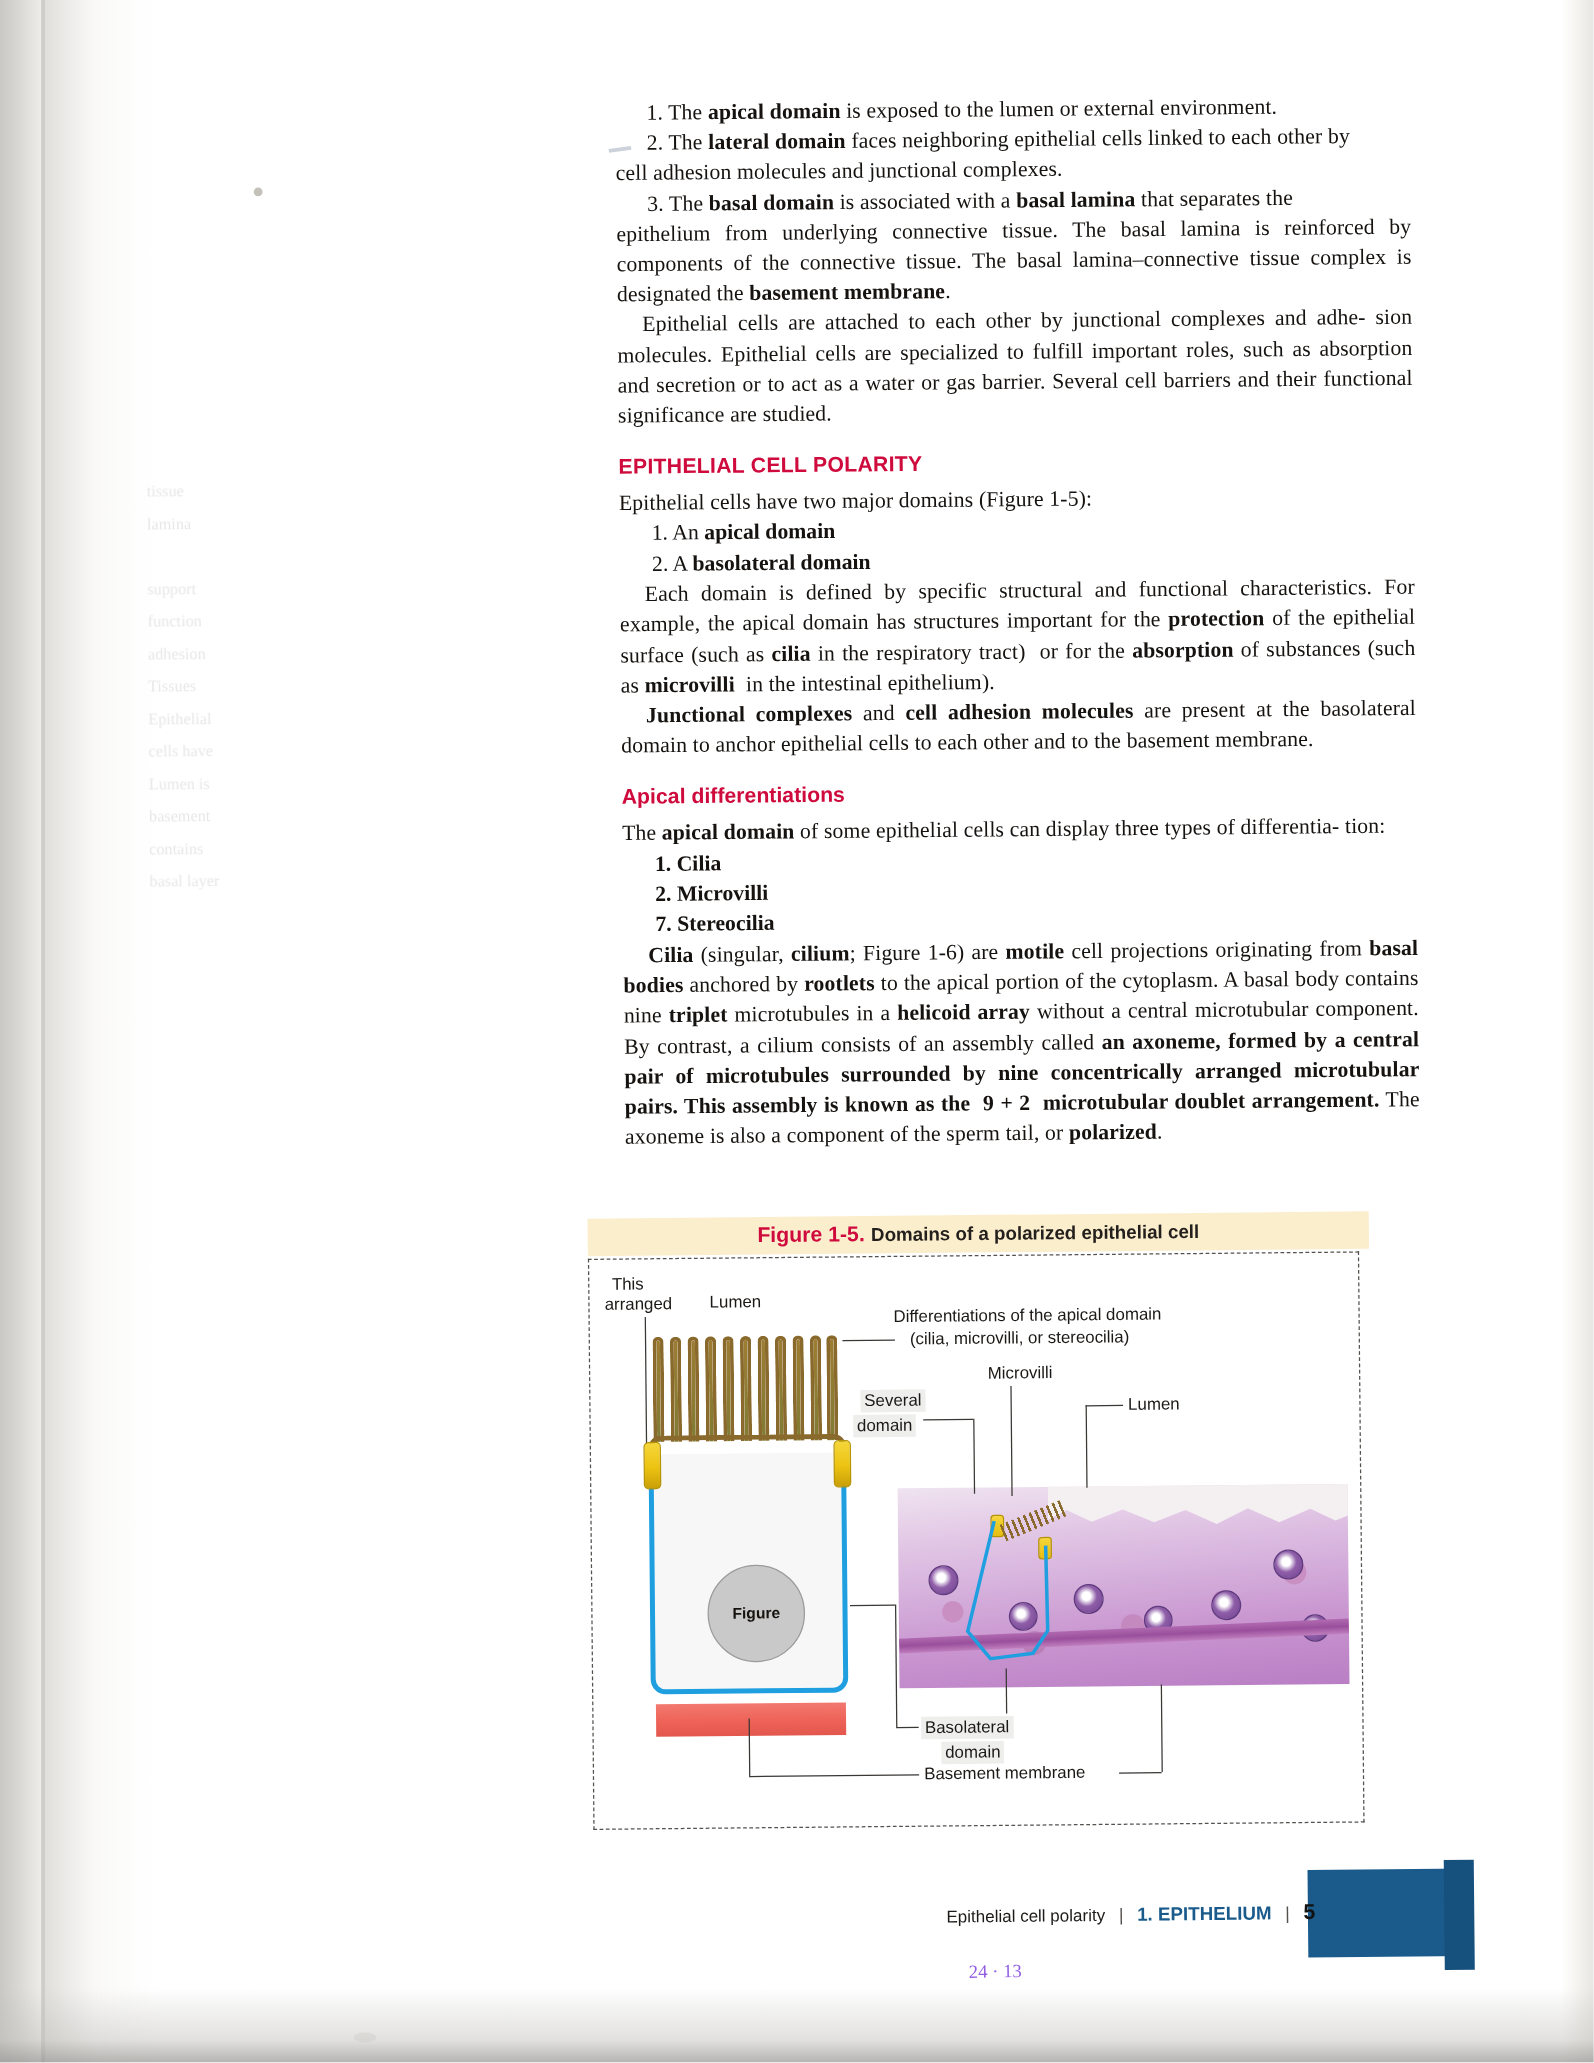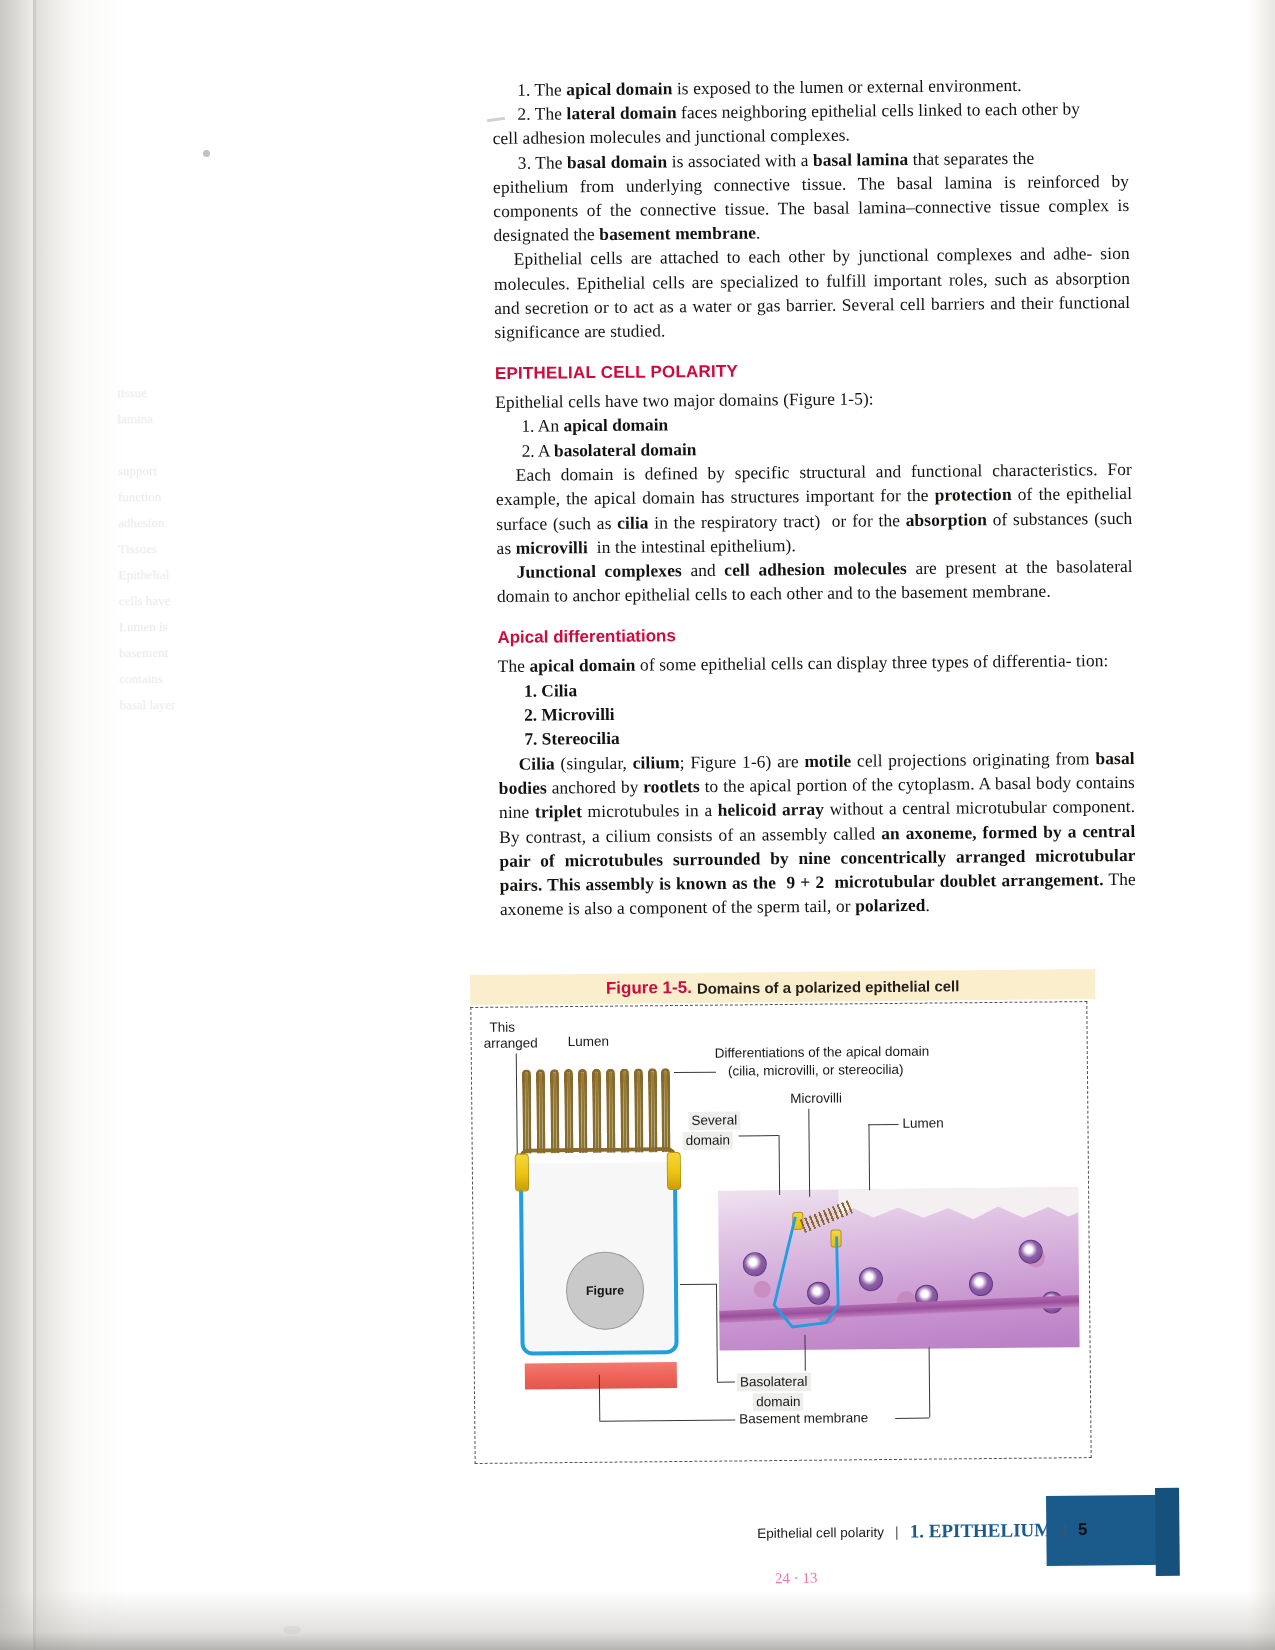--- a/index.html
+++ b/index.html
@@ -206,21 +206,21 @@
   
   .footer{
     position:absolute;left:757px;top:1520px;width:400px;height:26px;
     display:flex;align-items:center;gap:11px;
     transform:rotate(-0.55deg);transform-origin:left top;
   }
   .footer .f-text{
     font-family:"Liberation Sans", sans-serif;font-size:13.6px;color:#1d1a17;
   }
   .footer .f-chapter{
-    font-family:Liberation Serif, serif;font-size:19px;font-weight:bold;color:#1a5b8c;
+    font-family:Liberation Sans, sans-serif;font-size:15px;font-weight:bold;color:#1a5b8c;
   }
   .footer .f-sep{
     font-family:"Liberation Sans", sans-serif;font-size:14px;color:#55524e;
   }
   .footer .f-page{
     font-family:"Liberation Sans", sans-serif;font-size:17px;font-weight:bold;color:#111;
   }
   .tab-block{
     position:absolute;left:1046px;top:1496px;width:128px;height:70px;
     background:#1a5b8c;
@@ -233,21 +233,21 @@
   .marginal-dot{
     position:absolute;left:203px;top:150px;width:7px;height:7px;border-radius:50%;
     background:#b5b0a9;opacity:.8;
   }
   .faint-mark{
     position:absolute;left:487px;top:118px;width:18px;height:3px;background:#9aa6b5;opacity:.5;
     transform:rotate(-8deg);
   }
   .bottom-scribble{
     position:absolute;left:775px;top:1570px;
-    font-family:"Liberation Serif",serif;font-size:15px;color:#ec4899;opacity:.75;
+    font-family:"Liberation Serif",serif;font-size:15px;color:#6d28d9;opacity:.75;
     transform:rotate(-1deg);
   }
 </style>
 </head>
 <body>
 
 <div class="page-surface"></div>
 <div class="page-curl"></div>
 <div class="spine-dark"></div>
 <div class="spine-edge"></div>

